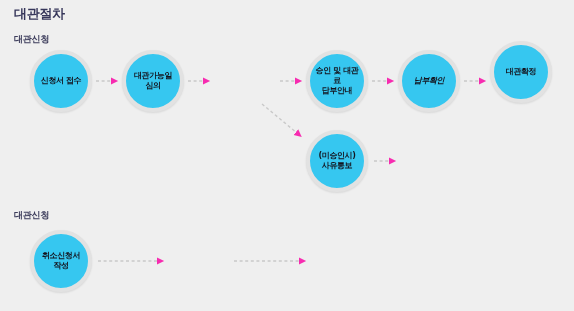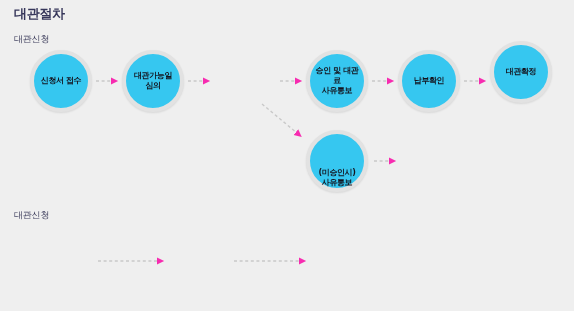--- a/index.html
+++ b/index.html
@@ -28,21 +28,21 @@
     top: 5px;
     font-size: 13px;
     font-weight: bold;
     color: #36365a;
     letter-spacing: -0.3px;
     white-space: nowrap;
   }
   .section-label {
     position: absolute;
     font-size: 9px;
-    font-weight: normal;
+    font-weight: bold;
     color: #3d3d5c;
     letter-spacing: -0.2px;
     white-space: nowrap;
   }
   #sec-apply-label { left: 14px; top: 33px; }
   #sec-cancel-label { left: 14px; top: 209px; }
 
   
   #connectors {
     position: absolute;
@@ -113,28 +113,32 @@
 
   <div class="node" style="left:122px; top:50px;">
     <span class="node-label">대관가능일
 심의</span>
   </div>
   <div class="node" style="left:30px; top:50px;">
     <span class="node-label">신청서 접수</span>
   </div>
   <div class="node" style="left:306px; top:50px;">
     <span class="node-label">승인 및 대관료
-사유통보</span>
+답부안내</span>
   </div>
-  <div class="node" style="left:398px; top:50px;">
+  <div class="node" style="left:398px; top:50px;font-style:italic;">
     <span class="node-label">납부확인</span>
   </div>
   <div class="node" style="left:490px; top:41px;">
     <span class="node-label">대관확정</span>
   </div>
 
-  <div class="node" style="left:306px; top:130px;align-items:flex-end;">
+  <div class="node" style="left:306px; top:130px;">
     <span class="node-label">(미승인시)
 사유통보</span>
   </div>
 
+  <div class="node" style="left:30px; top:230px;">
+    <span class="node-label">취소신청서
+작성</span>
+  </div>
 
 </div>
 
 </body></html>

